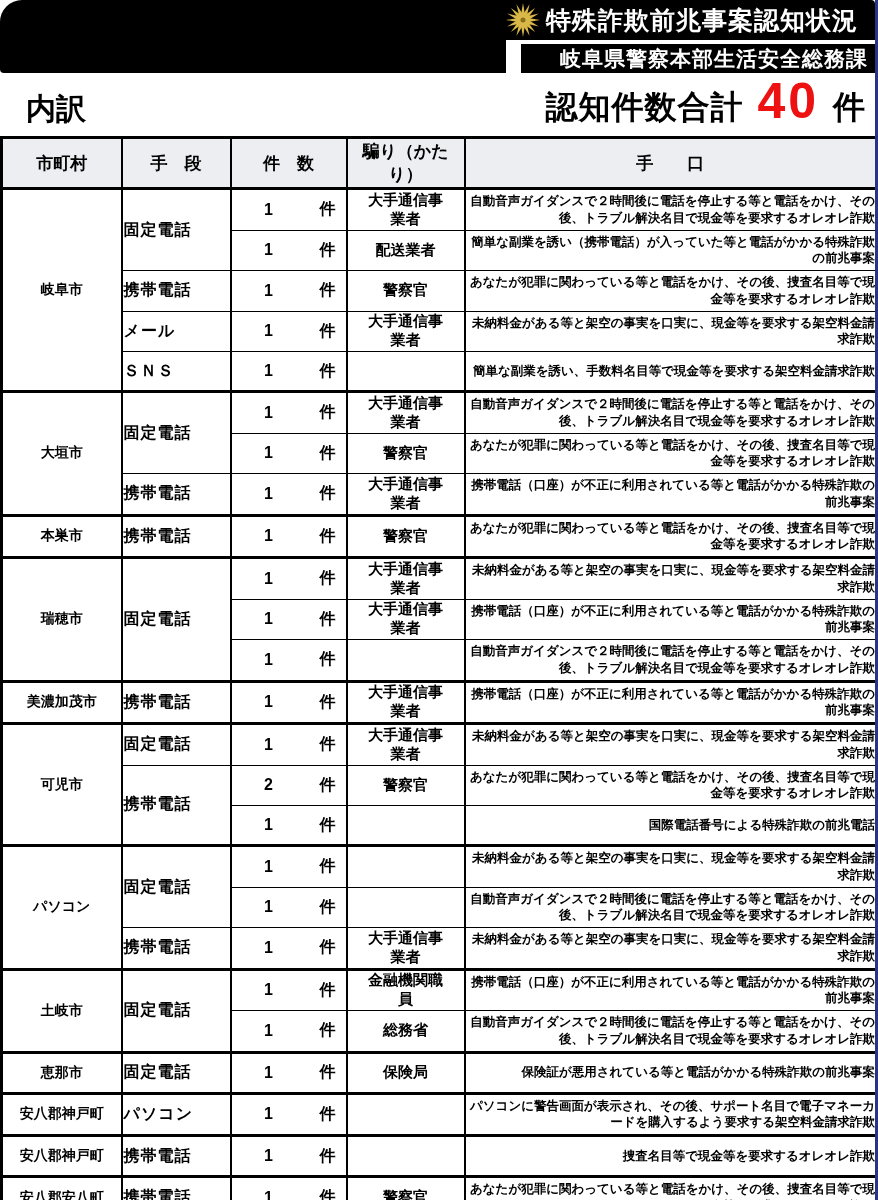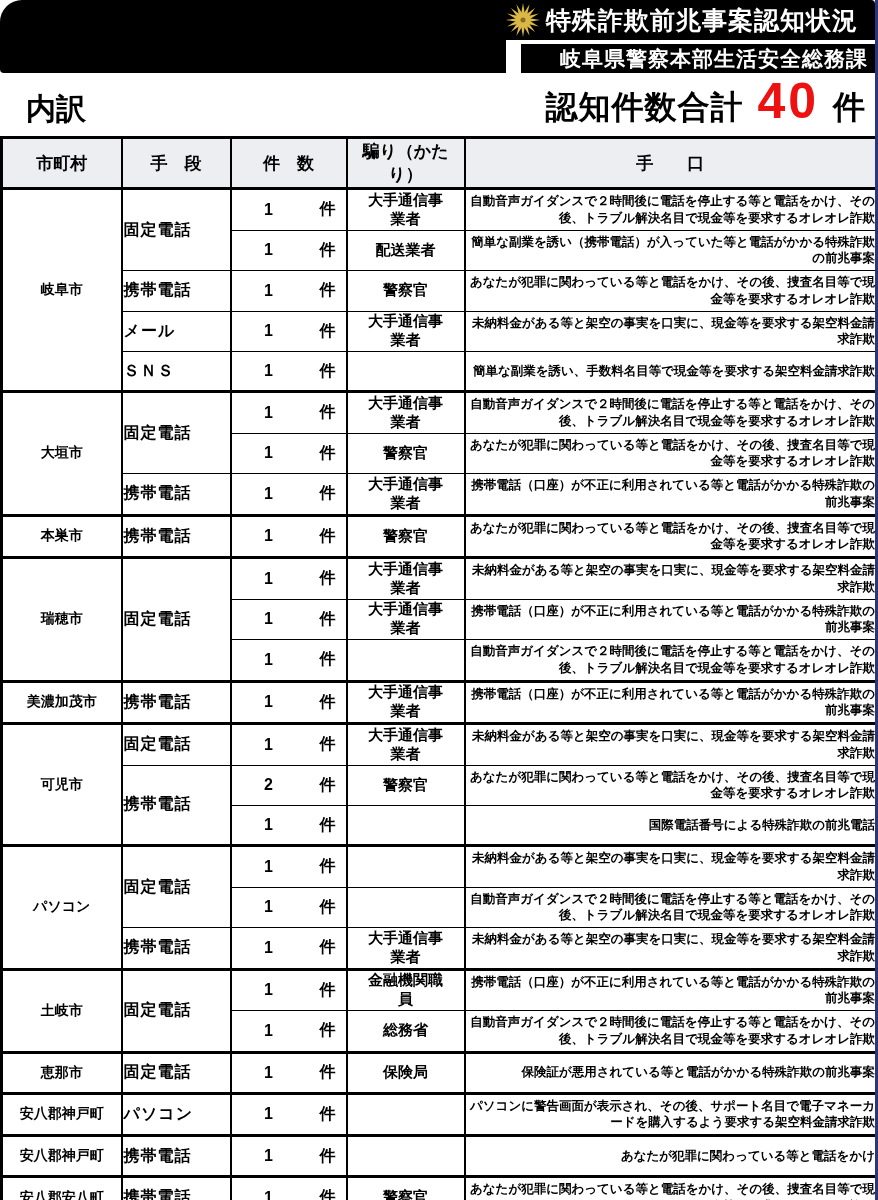--- a/index.html
+++ b/index.html
@@ -401,21 +401,21 @@
       <tr class="group-start">
         <td class="cell-muni" rowspan="1">安八郡神戸町</td>
         <td class="cell-method" rowspan="1">携帯電話</td>
         <td class="cell-count">
           <div class="count-wrap">
             <span class="num">1</span>
             <span class="unit">件</span>
           </div>
         </td>
         <td class="cell-caller"></td>
-        <td class="cell-modus">あなたが犯罪に関わっている等と電話をかけ</td>
+        <td class="cell-modus">捜査名目等で現金等を要求するオレオレ詐欺</td>
       </tr>
       <tr class="group-start">
         <td class="cell-muni" rowspan="1">安八郡安八町</td>
         <td class="cell-method" rowspan="1">携帯電話</td>
         <td class="cell-count">
           <div class="count-wrap">
             <span class="num">1</span>
             <span class="unit">件</span>
           </div>
         </td>

